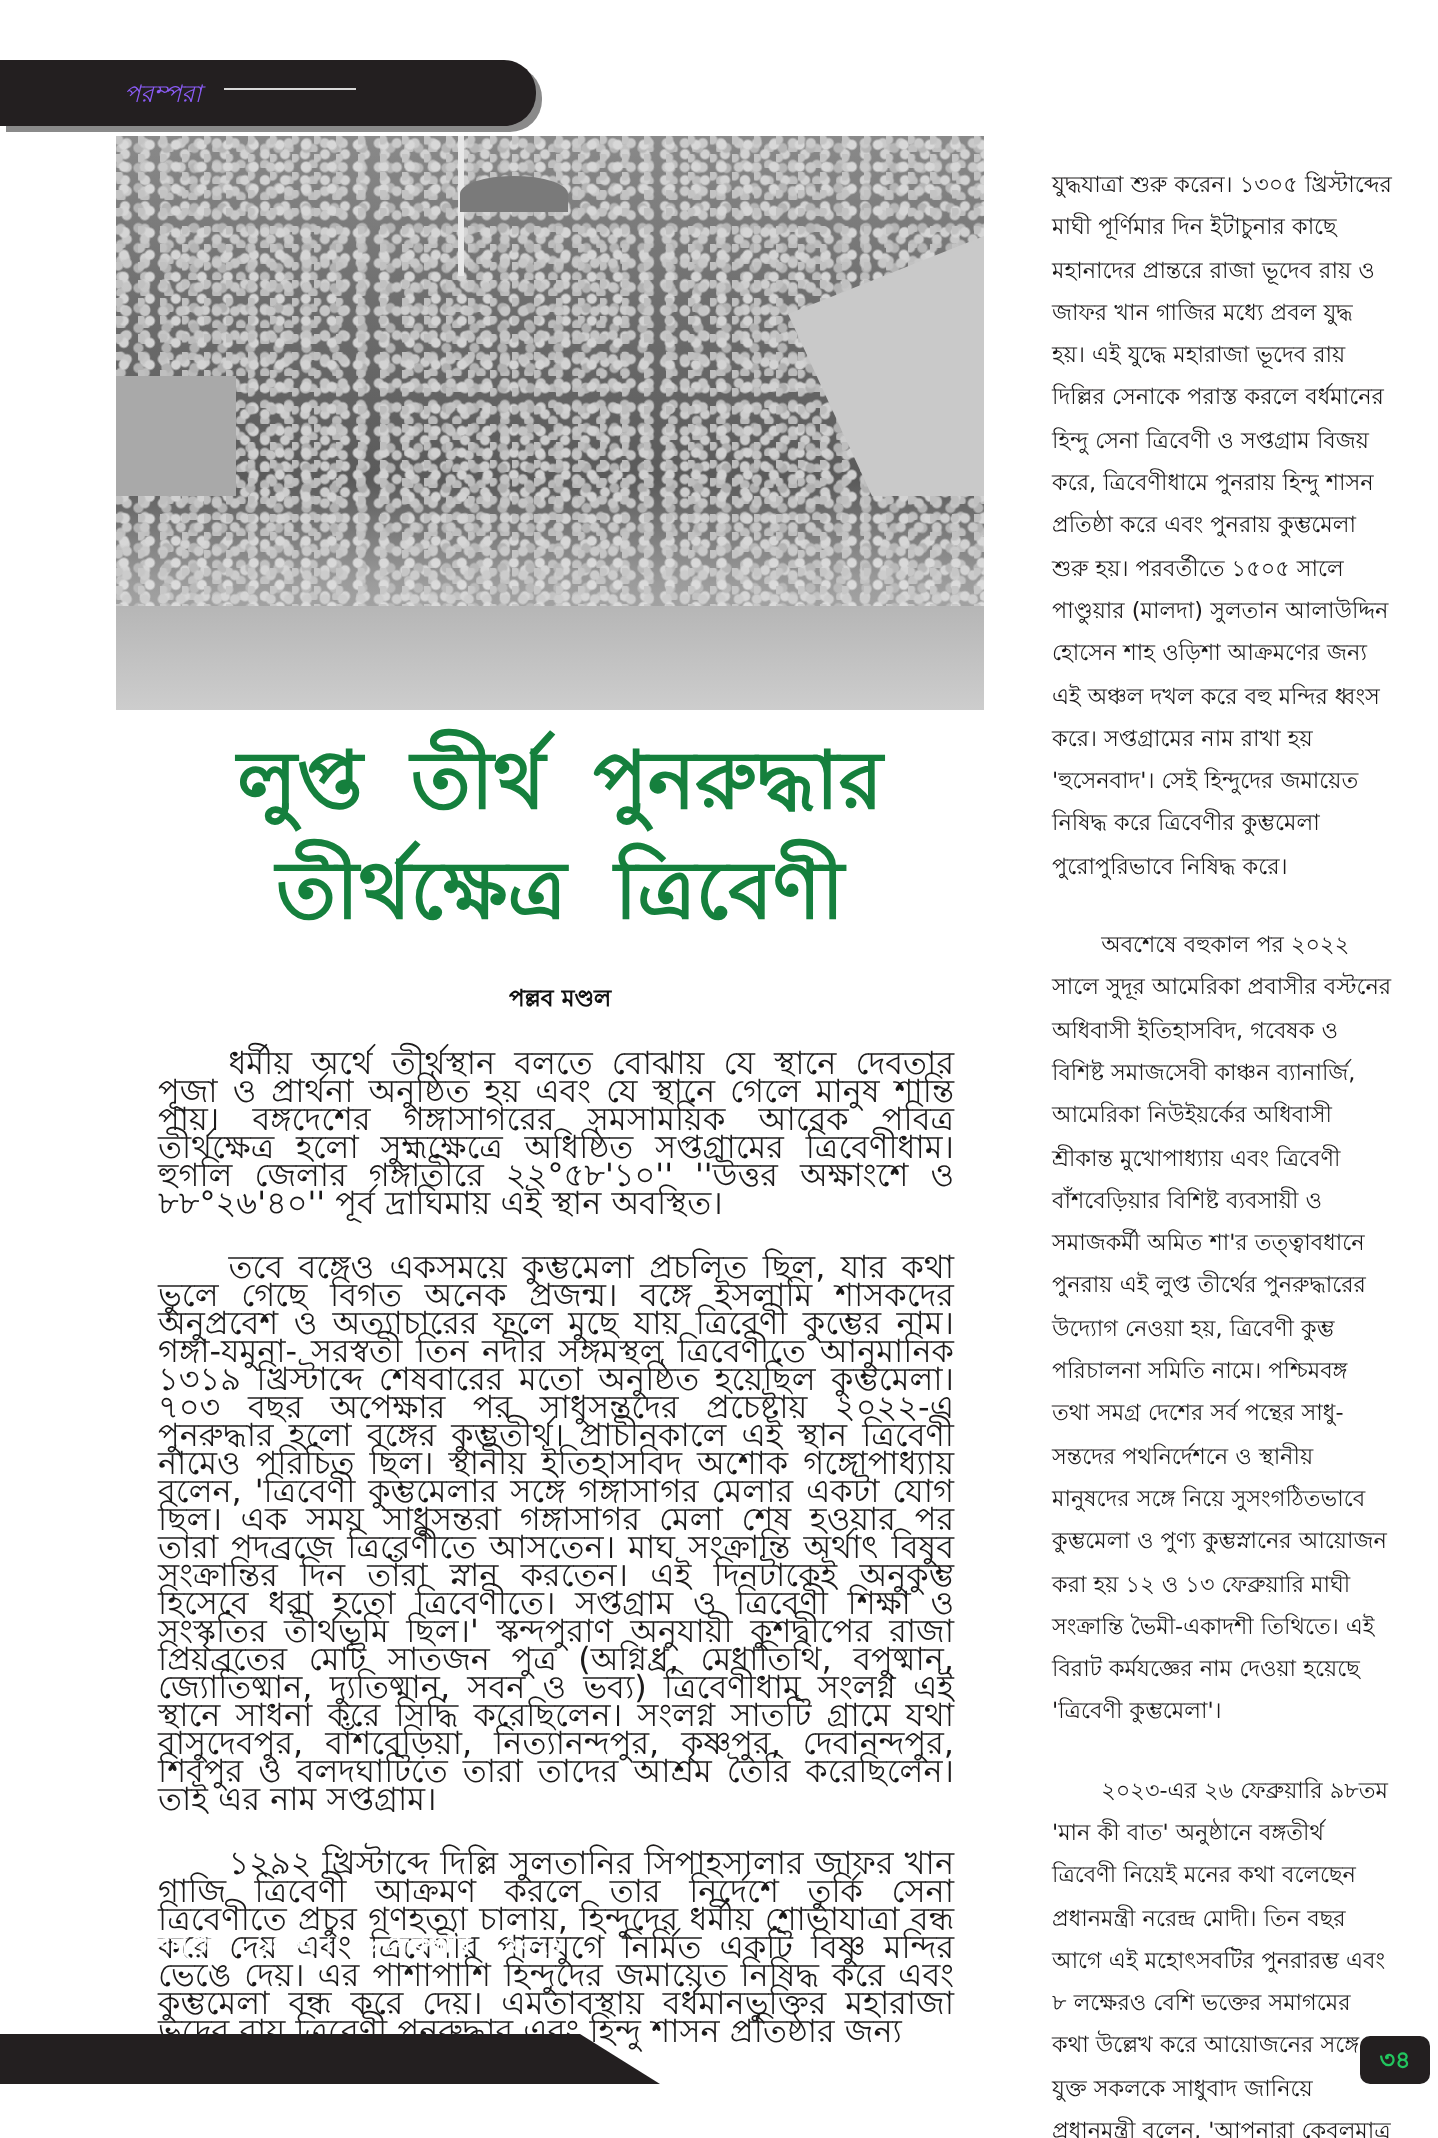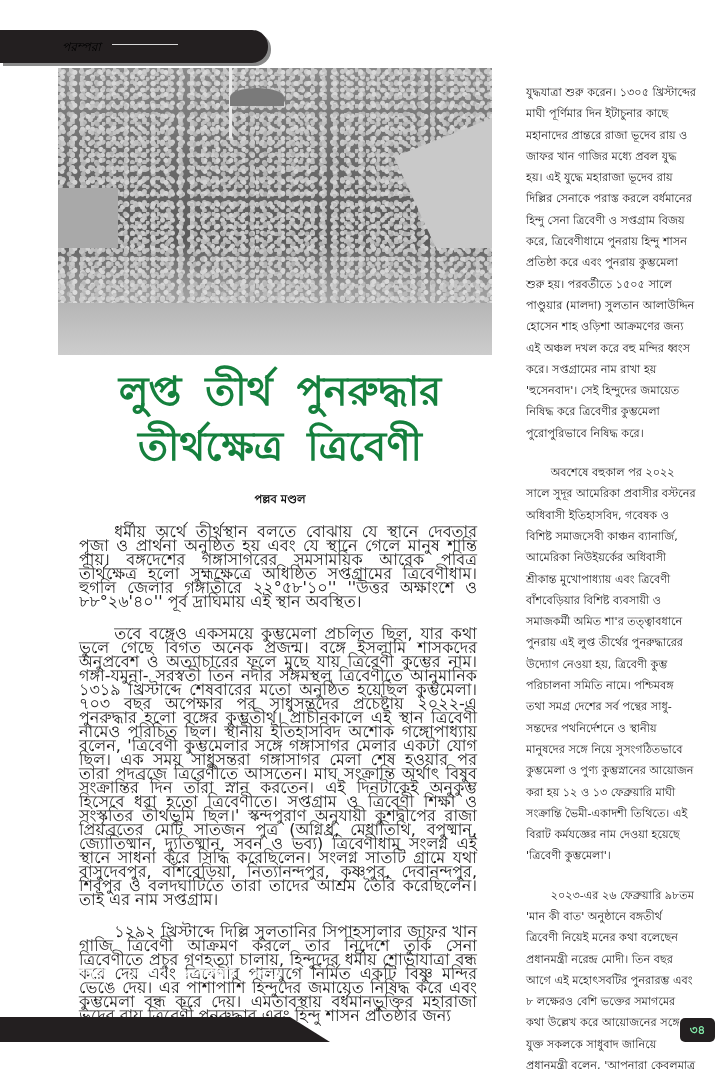--- a/index.html
+++ b/index.html
@@ -10,21 +10,21 @@
     }
     
     .section-ribbon {
       position: absolute; left: 0; top: 30px; width: 268px; height: 33px;
       background: #231f20; border-radius: 0 16px 16px 0;
       box-shadow: 3px 3px 0 #8a8a8a;
     }
     .section-label {
       position: absolute; left: 62px; top: 40px;
       font-family: "DejaVu Sans", sans-serif; font-style: italic;
-      font-size: 12px; color: #000000; line-height: 14px;
+      font-size: 12px; color: #8b5cf6; line-height: 14px;
     }
     .section-rule {
       position: absolute; left: 112px; top: 44px; width: 66px; height: 1px;
       background: #d8d8d8;
     }
     
     .photo {
       position: absolute; left: 58px; top: 68px; width: 434px; height: 287px;
       overflow: hidden;
       background: linear-gradient(180deg, #8a8a8a 0%, #6d6d6d 30%, #5a5a5a 60%, #9c9c9c 78%, #bdbdbd 100%);
@@ -87,21 +87,21 @@
       position: absolute; left: 0; top: 1017px; width: 330px; height: 25px;
       background: #231f20; clip-path: polygon(0 0, 290px 0, 330px 100%, 0 100%);
     }
     .footer-text {
       position: absolute; left: 16px; top: 964px;
       font-family: "DejaVu Sans", sans-serif; font-weight: bold; font-size: 11.5px;
       color: #ffffff; line-height: 16px; white-space: pre;
     }
     .page-badge {
       position: absolute; left: 680px; top: 1018px; width: 35px; height: 24px;
-      background: #231f20; border-radius: 5px; color: #86efac;
+      background: #231f20; border-radius: 5px; color: #22c55e;
       font-family: "DejaVu Sans", sans-serif; font-weight: bold; font-size: 12px;
       text-align: center; line-height: 24px;
     }
   </style>
 </head>
 <body>
 
 <div class="section-ribbon"></div>
 <div class="section-label">পরম্পরা</div>
 <div class="section-rule"></div>

